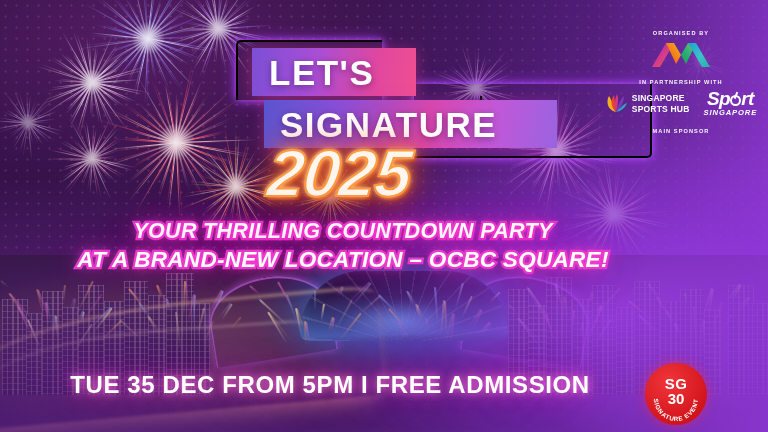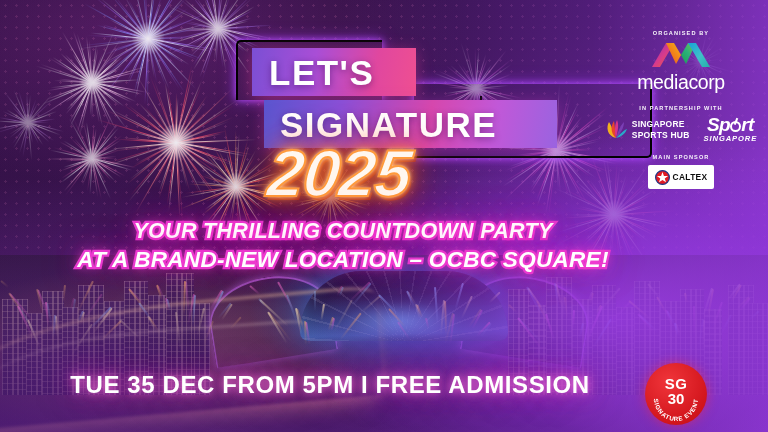--- a/index.html
+++ b/index.html
@@ -1078,21 +1078,20 @@
               <stop offset="0" stop-color="#17a3d6"></stop>
                 <stop offset=".55" stop-color="#3fc0c9"></stop>
                 <stop offset="1" stop-color="#25b0a8"></stop>
             </linearGradient>
           </defs>
           <path d="M2 26 L16 2 L24 2 L10 26 Z" fill="url(#mcg2)"></path>
           <path d="M16 2 L24 2 L31 14 L26 23 Z" fill="url(#mcg1)"></path>
           <path d="M31 14 L38 2 L46 2 L36 23 Z" fill="url(#mcg3)"></path>
           <path d="M38 2 L46 2 L60 26 L52 26 Z" fill="url(#mcg4)"></path>
         </svg>
-        <div class="mc-word">mediacorp</div>
       </div>
     </div>
 
     <div class="sp-block">
       <div class="sp-label">IN PARTNERSHIP WITH</div>
       <div class="sp-row">
 
         <div class="shub">
           <svg width="22" height="22" viewBox="0 0 22 22">
             <g transform="translate(11,19)">
@@ -1112,24 +1111,16 @@
         <div class="spsg">
           <div class="spsg-1"><span>Sp</span><span class="ring"></span><span>rt</span></div>
           <div class="spsg-2">SINGAPORE</div>
         </div>
 
       </div>
     </div>
 
     <div class="sp-block">
       <div class="sp-label">MAIN SPONSOR</div>
-      <div class="caltex-box">
-        <svg class="caltex-mark" viewBox="0 0 20 20">
-          <circle cx="10" cy="10" r="9.2" fill="#e01b24"></circle>
-          <circle cx="10" cy="10" r="9.2" fill="none" stroke="#1b3a8c" stroke-width="1.6"></circle>
-          <path d="M10 2.6 L11.9 7.9 L17.4 7.9 L13 11.2 L14.7 16.4 L10 13.2 L5.3 16.4 L7 11.2 L2.6 7.9 L8.1 7.9 Z" fill="#fff"></path>
-        </svg>
-        <div class="caltex-word">CALTEX</div>
-      </div>
     </div>
 
   </div>
 </div>
 
 </body></html>

